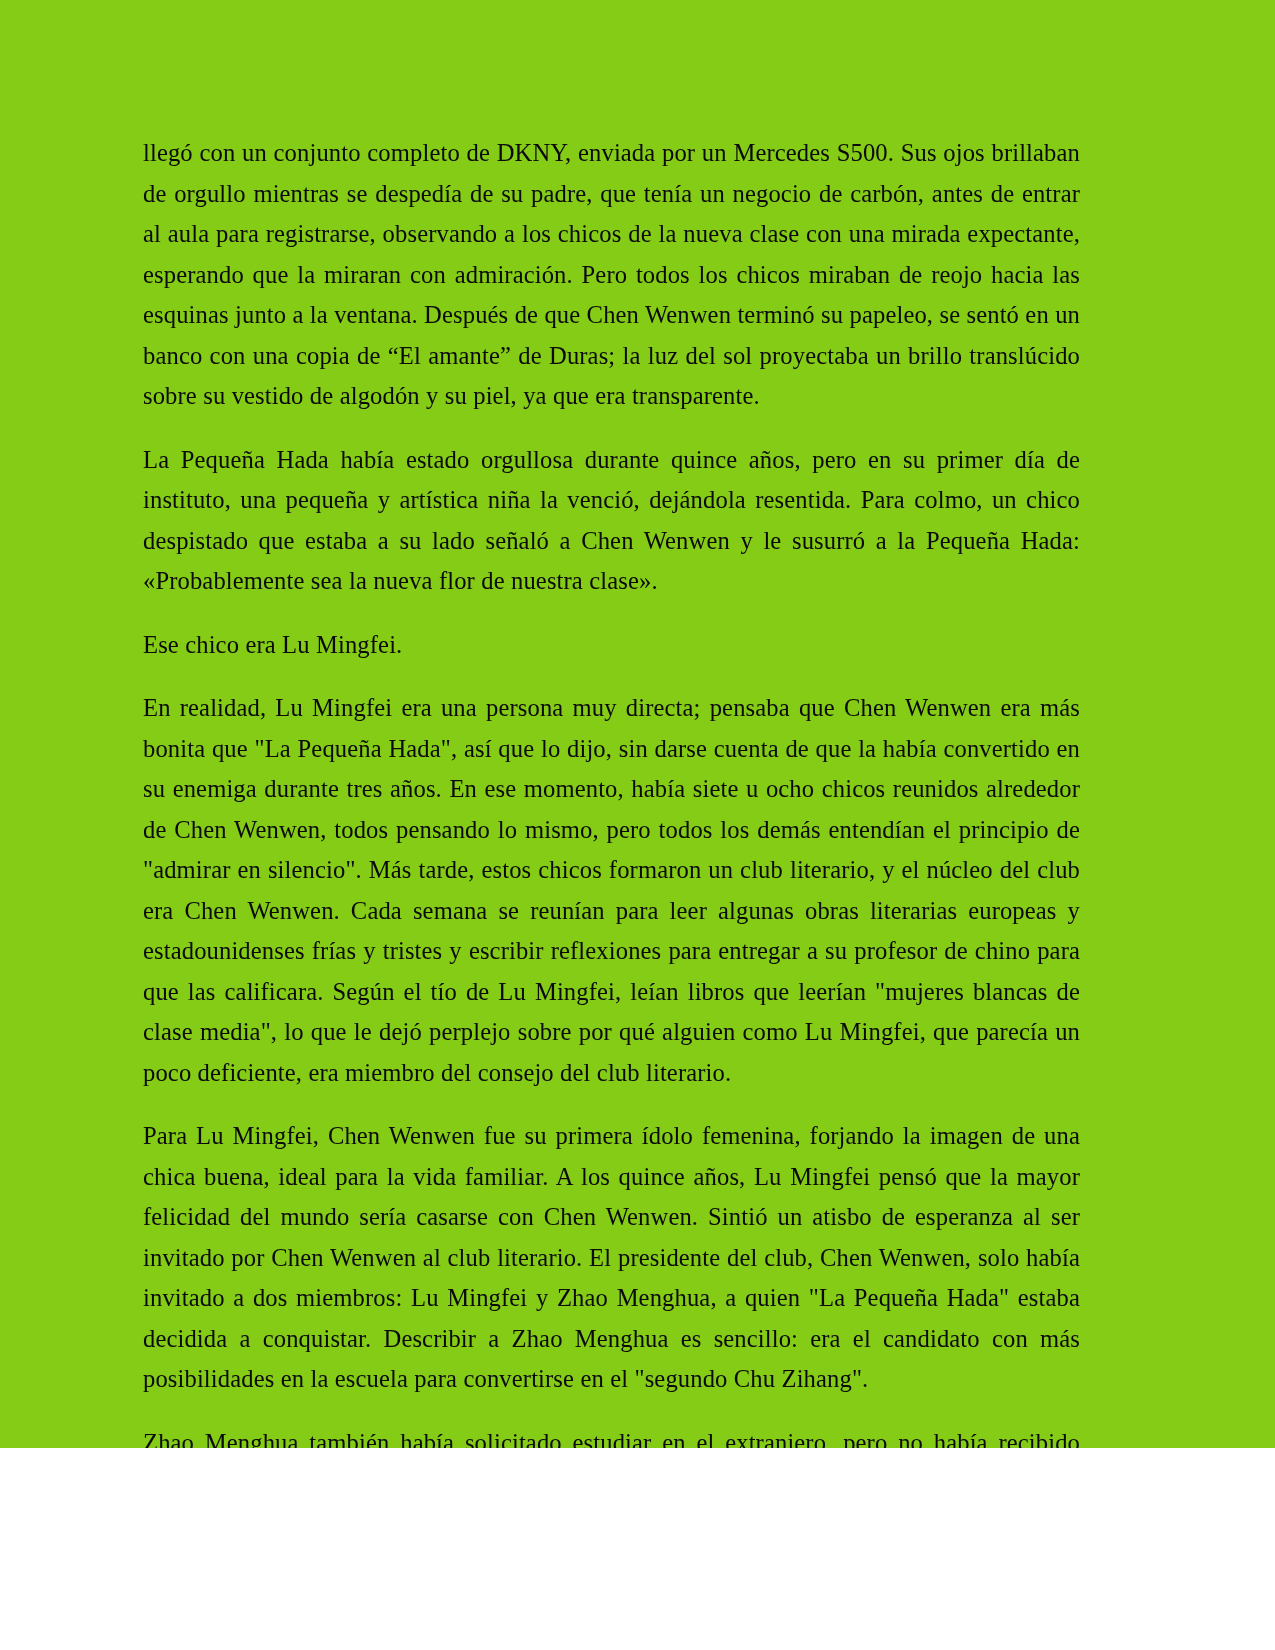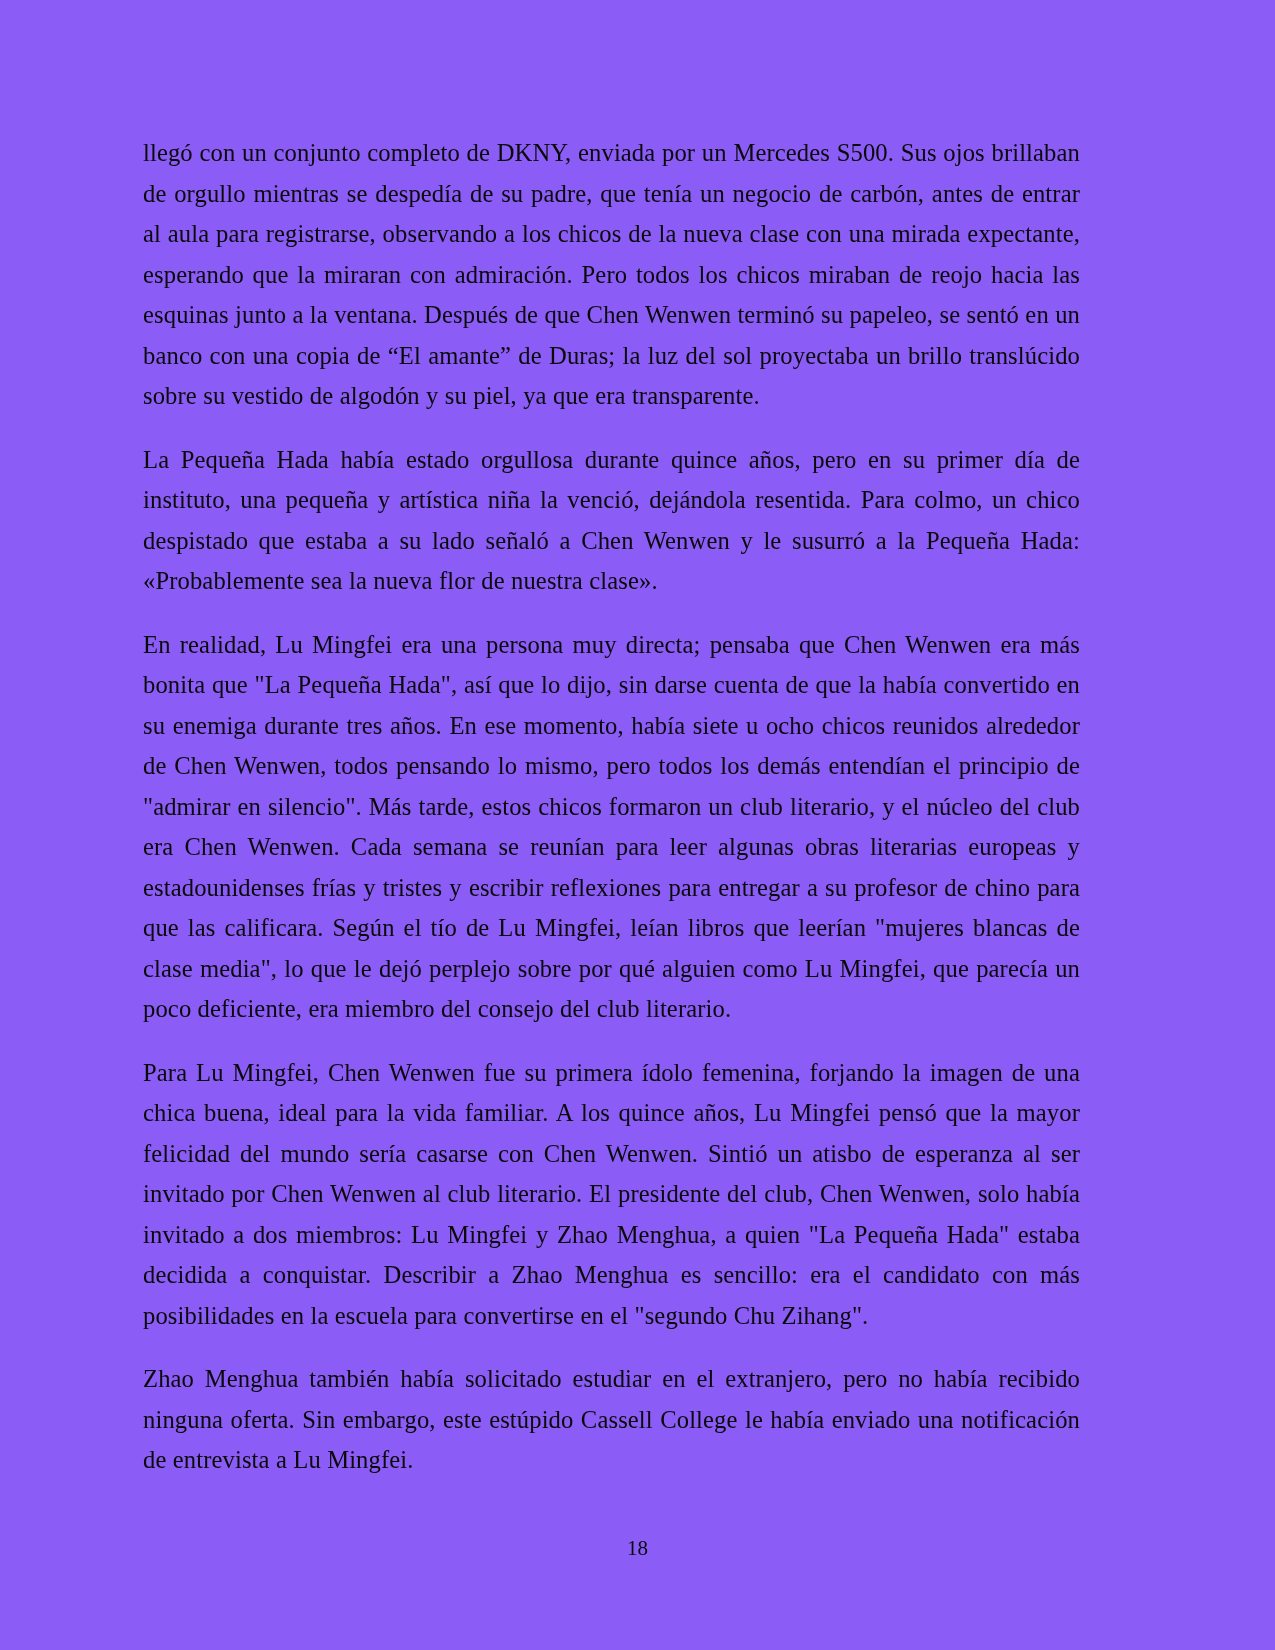--- a/index.html
+++ b/index.html
@@ -3,22 +3,22 @@
 <meta charset="utf-8">
 <style>
   html, body {
     margin: 0;
     padding: 0;
     background: #ffffff;
   }
   .page {
     position: relative;
     width: 1275px;
-    height: 1650px;
-    background: #8b5cf6;
+    height: 1448px;
+    background: #84cc16;
     box-sizing: border-box;
     font-family: "Liberation Serif", "DejaVu Serif", serif;
     color: #0a0a0a;
     overflow: hidden;
   }
   .content {
     position: absolute;
     left: 143px;
     top: 133px;
     width: 937px;
@@ -46,18 +46,19 @@
     color: #0a0a0a;
   }
 </style>
 </head>
 <body>
 
 <div class="page">
   <div class="content">
     <p class="para">llegó con un conjunto completo de DKNY, enviada por un Mercedes S500. Sus ojos brillaban de orgullo mientras se despedía de su padre, que tenía un negocio de carbón, antes de entrar al aula para registrarse, observando a los chicos de la nueva clase con una mirada expectante, esperando que la miraran con admiración. Pero todos los chicos miraban de reojo hacia las esquinas junto a la ventana. Después de que Chen Wenwen terminó su papeleo, se sentó en un banco con una copia de “El amante” de Duras; la luz del sol proyectaba un brillo translúcido sobre su vestido de algodón y su piel, ya que era transparente.</p>
     <p class="para">La Pequeña Hada había estado orgullosa durante quince años, pero en su primer día de instituto, una pequeña y artística niña la venció, dejándola resentida. Para colmo, un chico despistado que estaba a su lado señaló a Chen Wenwen y le susurró a la Pequeña Hada: «Probablemente sea la nueva flor de nuestra clase».</p>
+    <p class="para">Ese chico era Lu Mingfei.</p>
     <p class="para">En realidad, Lu Mingfei era una persona muy directa; pensaba que Chen Wenwen era más bonita que "La Pequeña Hada", así que lo dijo, sin darse cuenta de que la había convertido en su enemiga durante tres años. En ese momento, había siete u ocho chicos reunidos alrededor de Chen Wenwen, todos pensando lo mismo, pero todos los demás entendían el principio de "admirar en silencio". Más tarde, estos chicos formaron un club literario, y el núcleo del club era Chen Wenwen. Cada semana se reunían para leer algunas obras literarias europeas y estadounidenses frías y tristes y escribir reflexiones para entregar a su profesor de chino para que las calificara. Según el tío de Lu Mingfei, leían libros que leerían "mujeres blancas de clase media", lo que le dejó perplejo sobre por qué alguien como Lu Mingfei, que parecía un poco deficiente, era miembro del consejo del club literario.</p>
     <p class="para">Para Lu Mingfei, Chen Wenwen fue su primera ídolo femenina, forjando la imagen de una chica buena, ideal para la vida familiar. A los quince años, Lu Mingfei pensó que la mayor felicidad del mundo sería casarse con Chen Wenwen. Sintió un atisbo de esperanza al ser invitado por Chen Wenwen al club literario. El presidente del club, Chen Wenwen, solo había invitado a dos miembros: Lu Mingfei y Zhao Menghua, a quien "La Pequeña Hada" estaba decidida a conquistar. Describir a Zhao Menghua es sencillo: era el candidato con más posibilidades en la escuela para convertirse en el "segundo Chu Zihang".</p>
     <p class="para">Zhao Menghua también había solicitado estudiar en el extranjero, pero no había recibido ninguna oferta. Sin embargo, este estúpido Cassell College le había enviado una notificación de entrevista a Lu Mingfei.</p>
   </div>
   <div class="page-number">18</div>
 </div>
 
 </body></html>

